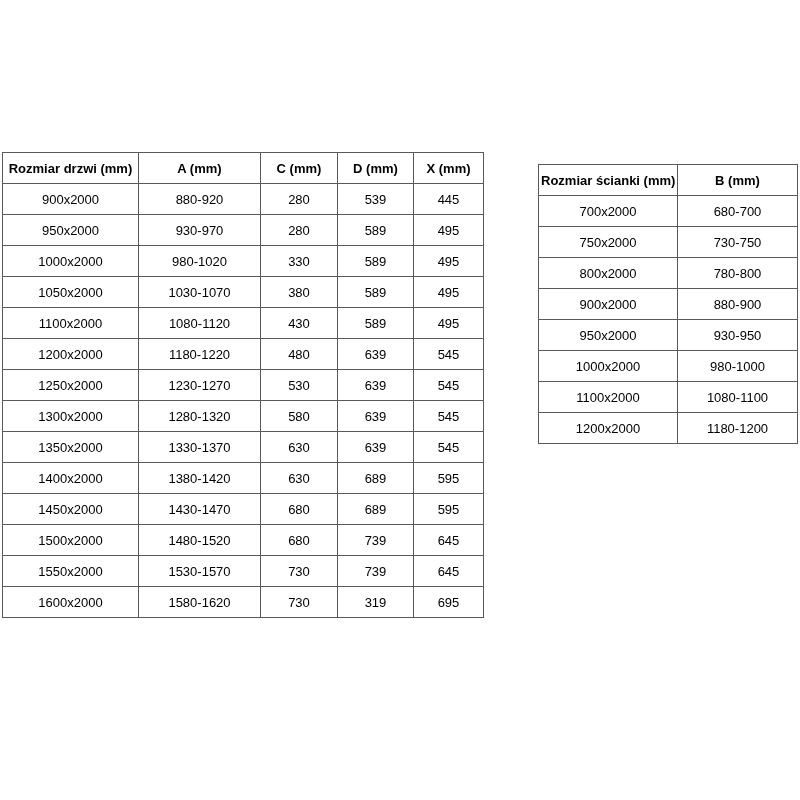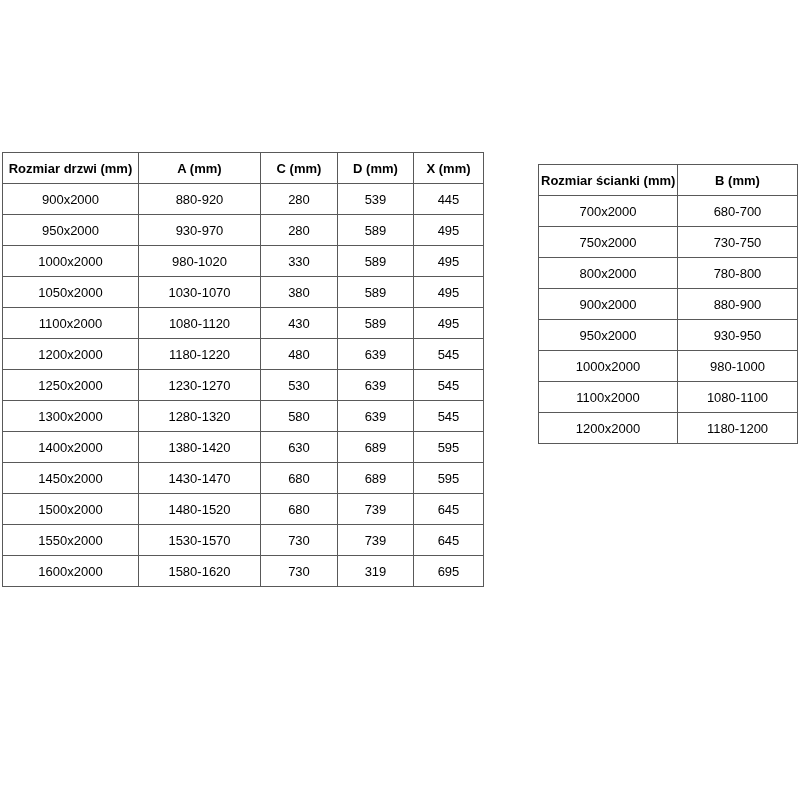--- a/index.html
+++ b/index.html
@@ -130,20 +130,27 @@
           <td>545</td>
         </tr>
         <tr>
           <td>1300x2000</td>
           <td>1280-1320</td>
           <td>580</td>
           <td>639</td>
           <td>545</td>
         </tr>
         <tr>
+          <td>1350x2000</td>
+          <td>1330-1370</td>
+          <td>630</td>
+          <td>639</td>
+          <td>545</td>
+        </tr>
+        <tr>
           <td>1400x2000</td>
           <td>1380-1420</td>
           <td>630</td>
           <td>689</td>
           <td>595</td>
         </tr>
         <tr>
           <td>1450x2000</td>
           <td>1430-1470</td>
           <td>680</td>

